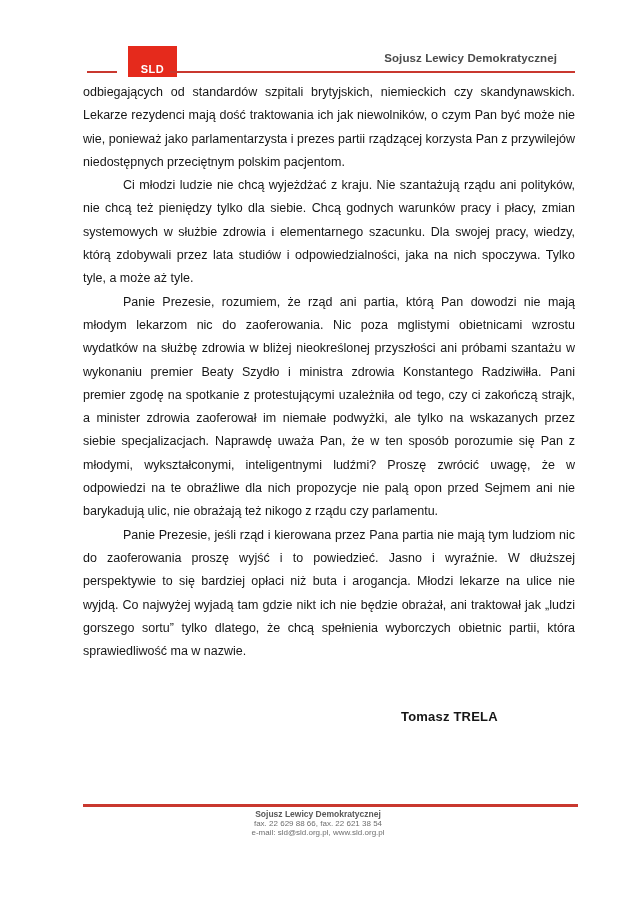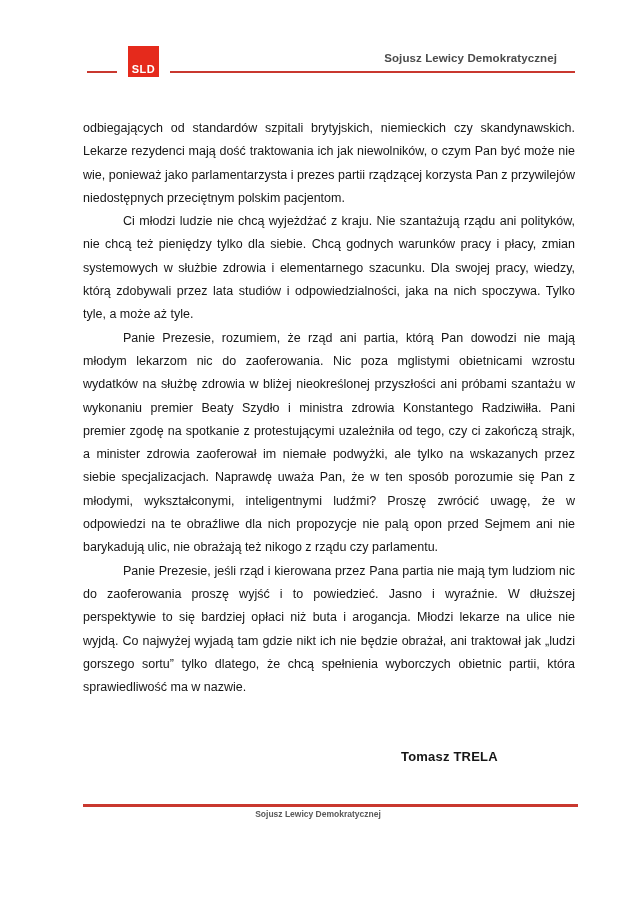--- a/index.html
+++ b/index.html
@@ -12,49 +12,48 @@
     overflow:hidden;
   }
 
   
   .logo-dash {
     position:absolute; left:87px; top:71px;
     width:30px; height:2px; background:#c9382f;
   }
   .logo-square {
     position:absolute; left:128px; top:46px;
-    width:31px; height:31px; background:#e52a1c;
+    width:49px; height:31px; background:#e52a1c;
     display:flex; align-items:flex-end; justify-content:center;
     color:#ffffff; font-weight:bold; font-size:11px;
     letter-spacing:0.5px; padding-bottom:2px; box-sizing:border-box;
   }
   .header-rule {
     position:absolute; left:170px; top:71px;
     width:405px; height:2px; background:#c9382f;
   }
   .header-org {
     position:absolute; right:79px; top:52px;
     font-size:11.5px; font-weight:bold; color:#4b4b4b;
     letter-spacing:0.1px;
   }
 
   
   .letter {
     position:absolute; left:83px; top:81px; width:492px;
     font-size:12.5px; line-height:23.3px;
-    color:#161616; text-align:justify;margin-top:36px;
+    color:#161616; text-align:justify;
   }
   .letter p { margin:0; }
   .letter p.indent { text-indent:40px; }
 
   .signature {
     position:absolute; left:401px; top:709px;
     font-size:13px; font-weight:bold; color:#161616;
     letter-spacing:0.2px;
-    margin-top:40px;
   }
 
   
   .footer-rule {
     position:absolute; left:83px; top:804px;
     width:495px; height:2.5px; background:#c9382f;
   }
   .footer-text {
     position:absolute; left:0; top:810px; width:636px;
     text-align:center; font-size:8px; line-height:9px;
@@ -79,15 +78,17 @@
     <p class="indent">Ci młodzi ludzie nie chcą wyjeżdżać z kraju. Nie szantażują rządu ani polityków, nie chcą też pieniędzy tylko dla siebie. Chcą godnych warunków pracy i płacy, zmian systemowych w służbie zdrowia i elementarnego szacunku. Dla swojej pracy, wiedzy, którą zdobywali przez lata studiów i odpowiedzialności, jaka na nich spoczywa. Tylko tyle, a może aż tyle.</p>
     <p class="indent">Panie Prezesie, rozumiem, że rząd ani partia, którą Pan dowodzi nie mają młodym lekarzom nic do zaoferowania. Nic poza mglistymi obietnicami wzrostu wydatków na służbę zdrowia w bliżej nieokreślonej przyszłości ani próbami szantażu w wykonaniu premier Beaty Szydło i ministra zdrowia Konstantego Radziwiłła. Pani premier zgodę na spotkanie z protestującymi uzależniła od tego, czy ci zakończą strajk, a minister zdrowia zaoferował im niemałe podwyżki, ale tylko na wskazanych przez siebie specjalizacjach. Naprawdę uważa Pan, że w ten sposób porozumie się Pan z młodymi, wykształconymi, inteligentnymi ludźmi? Proszę zwrócić uwagę, że w odpowiedzi na te obraźliwe dla nich propozycje nie palą opon przed Sejmem ani nie barykadują ulic, nie obrażają też nikogo z rządu czy parlamentu.</p>
     <p class="indent">Panie Prezesie, jeśli rząd i kierowana przez Pana partia nie mają tym ludziom nic do zaoferowania proszę wyjść i to powiedzieć. Jasno i wyraźnie. W dłuższej perspektywie to się bardziej opłaci niż buta i arogancja. Młodzi lekarze na ulice nie wyjdą. Co najwyżej wyjadą tam gdzie nikt ich nie będzie obrażał, ani traktował jak „ludzi gorszego sortu” tylko dlatego, że chcą spełnienia wyborczych obietnic partii, która sprawiedliwość ma w nazwie.</p>
   </div>
 
   <div class="signature">Tomasz TRELA</div>
 
   <div class="footer-rule"></div>
   <div class="footer-text">
     <div class="org">Sojusz Lewicy Demokratycznej</div>
+    <div>fax. 22 629 88 66, fax. 22 621 38 54</div>
+    <div>e-mail: sld@sld.org.pl, www.sld.org.pl</div>
   </div>
 
 </div>
 
 </body></html>

